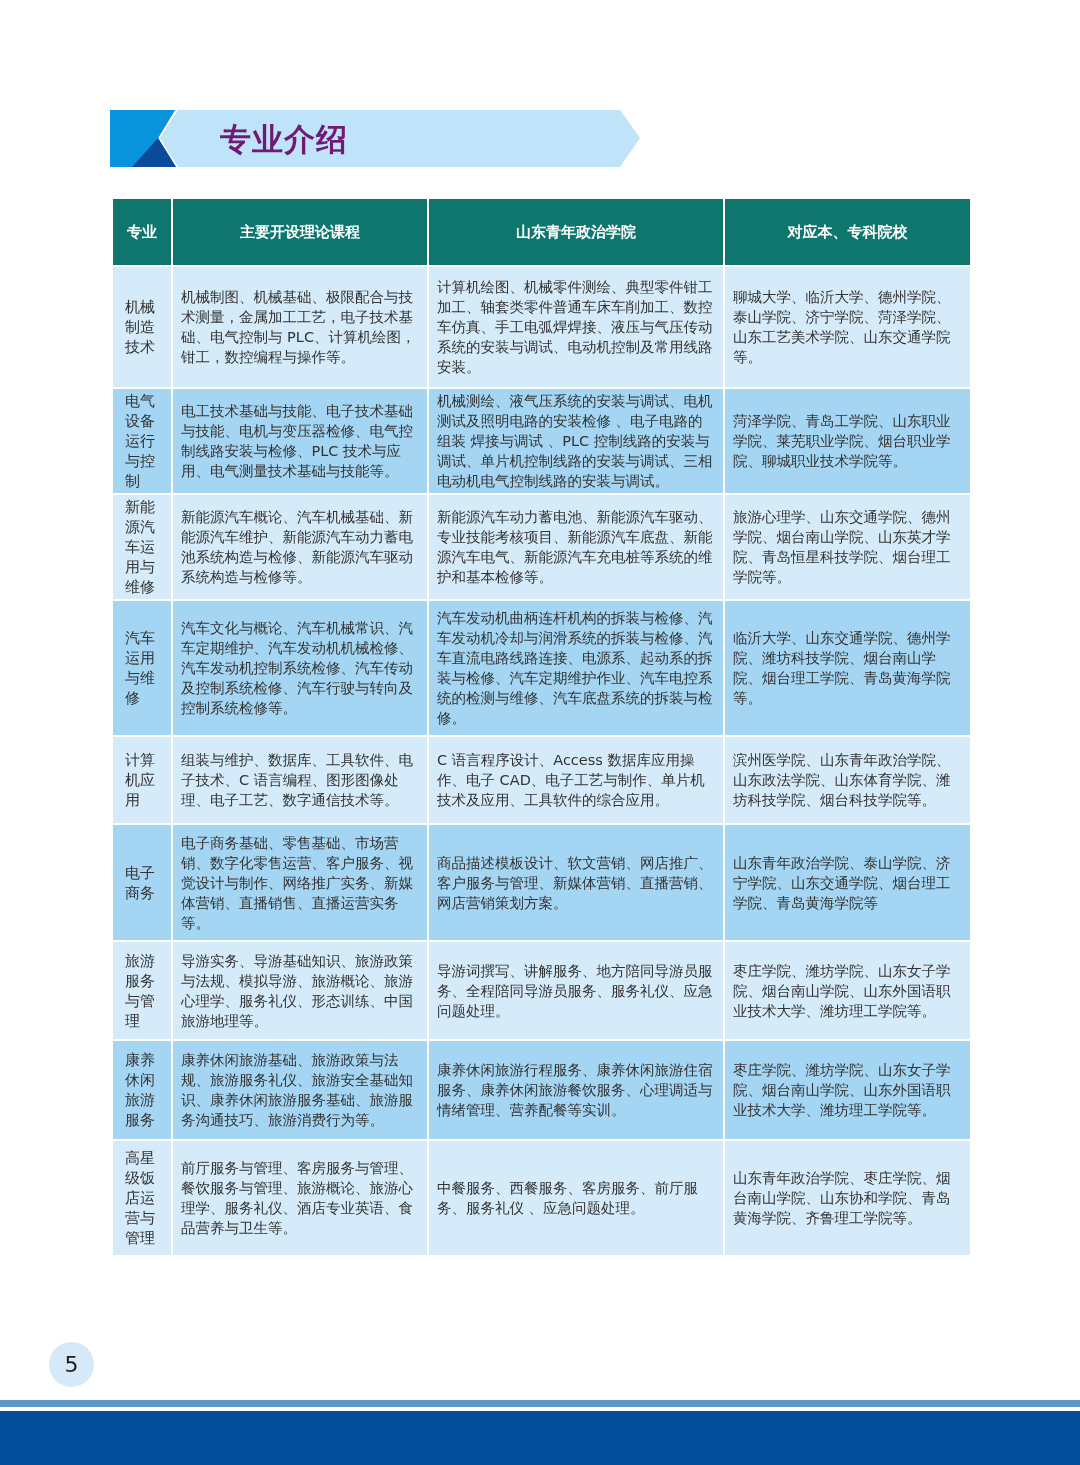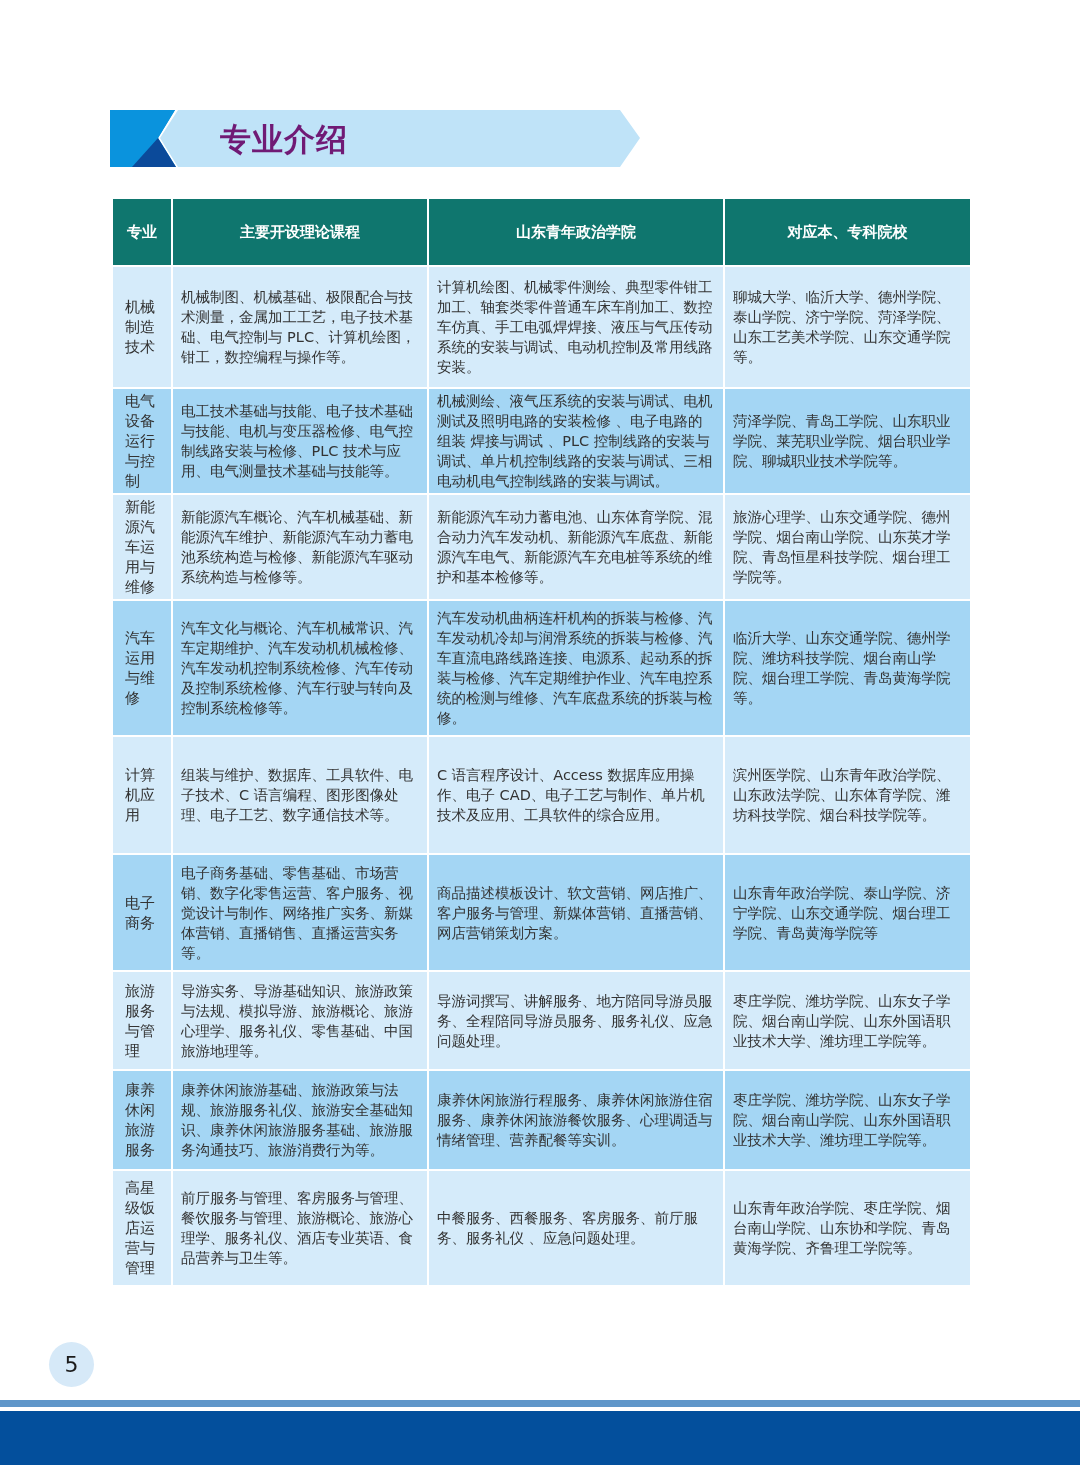--- a/index.html
+++ b/index.html
@@ -85,44 +85,44 @@
     </tr>
     <tr class="even" style="height:96px">
       <td class="major"><span class="major-inner">电气设备运行与控制</span></td>
       <td>电工技术基础与技能、电子技术基础与技能、电机与变压器检修、电气控制线路安装与检修、PLC 技术与应用、电气测量技术基础与技能等。</td>
       <td>机械测绘、液气压系统的安装与调试、电机测试及照明电路的安装检修 、电子电路的组装 焊接与调试 、PLC 控制线路的安装与调试、单片机控制线路的安装与调试、三相电动机电气控制线路的安装与调试。</td>
       <td>菏泽学院、青岛工学院、山东职业学院、莱芜职业学院、烟台职业学院、聊城职业技术学院等。</td>
     </tr>
     <tr class="odd" style="height:104px">
       <td class="major"><span class="major-inner">新能源汽车运用与维修</span></td>
       <td>新能源汽车概论、汽车机械基础、新能源汽车维护、新能源汽车动力蓄电池系统构造与检修、新能源汽车驱动系统构造与检修等。</td>
-      <td>新能源汽车动力蓄电池、山东体育学院、混合动力汽车发动机、新能源汽车底盘、新能源汽车电气、新能源汽车充电桩等系统的维护和基本检修等。</td>
+      <td>新能源汽车动力蓄电池、新能源汽车驱动、专业技能考核项目、新能源汽车底盘、新能源汽车电气、新能源汽车充电桩等系统的维护和基本检修等。</td>
       <td>旅游心理学、山东交通学院、德州学院、烟台南山学院、山东英才学院、青岛恒星科技学院、烟台理工学院等。</td>
     </tr>
     <tr class="even" style="height:136px">
       <td class="major"><span class="major-inner">汽车运用与维修</span></td>
       <td>汽车文化与概论、汽车机械常识、汽车定期维护、汽车发动机机械检修、汽车发动机控制系统检修、汽车传动及控制系统检修、汽车行驶与转向及控制系统检修等。</td>
       <td>汽车发动机曲柄连杆机构的拆装与检修、汽车发动机冷却与润滑系统的拆装与检修、汽车直流电路线路连接、电源系、起动系的拆装与检修、汽车定期维护作业、汽车电控系统的检测与维修、汽车底盘系统的拆装与检修。</td>
       <td>临沂大学、山东交通学院、德州学院、潍坊科技学院、烟台南山学院、烟台理工学院、青岛黄海学院等。</td>
     </tr>
-    <tr class="odd" style="height:118px">
+    <tr class="odd" style="height:88px">
       <td class="major"><span class="major-inner">计算机应用</span></td>
       <td>组装与维护、数据库、工具软件、电子技术、C 语言编程、图形图像处理、电子工艺、数字通信技术等。</td>
       <td>C 语言程序设计、Access 数据库应用操作、电子 CAD、电子工艺与制作、单片机技术及应用、工具软件的综合应用。</td>
       <td>滨州医学院、山东青年政治学院、山东政法学院、山东体育学院、潍坊科技学院、烟台科技学院等。</td>
     </tr>
     <tr class="even" style="height:117px">
       <td class="major"><span class="major-inner">电子商务</span></td>
       <td>电子商务基础、零售基础、市场营销、数字化零售运营、客户服务、视觉设计与制作、网络推广实务、新媒体营销、直播销售、直播运营实务等。</td>
       <td>商品描述模板设计、软文营销、网店推广、客户服务与管理、新媒体营销、直播营销、网店营销策划方案。</td>
       <td>山东青年政治学院、泰山学院、济宁学院、山东交通学院、烟台理工学院、青岛黄海学院等</td>
     </tr>
     <tr class="odd" style="height:99px">
       <td class="major"><span class="major-inner">旅游服务与管理</span></td>
-      <td>导游实务、导游基础知识、旅游政策与法规、模拟导游、旅游概论、旅游心理学、服务礼仪、零售基础、中国旅游地理等。</td>
+      <td>导游实务、导游基础知识、旅游政策与法规、模拟导游、旅游概论、旅游心理学、服务礼仪、形态训练、中国旅游地理等。</td>
       <td>导游词撰写、讲解服务、地方陪同导游员服务、全程陪同导游员服务、服务礼仪、应急问题处理。</td>
       <td>枣庄学院、潍坊学院、山东女子学院、烟台南山学院、山东外国语职业技术大学、潍坊理工学院等。</td>
     </tr>
     <tr class="even" style="height:100px">
       <td class="major"><span class="major-inner">康养休闲旅游服务</span></td>
       <td>康养休闲旅游基础、旅游政策与法规、旅游服务礼仪、旅游安全基础知识、康养休闲旅游服务基础、旅游服务沟通技巧、旅游消费行为等。</td>
       <td>康养休闲旅游行程服务、康养休闲旅游住宿服务、康养休闲旅游餐饮服务、心理调适与情绪管理、营养配餐等实训。</td>
       <td>枣庄学院、潍坊学院、山东女子学院、烟台南山学院、山东外国语职业技术大学、潍坊理工学院等。</td>
     </tr>
     <tr class="odd" style="height:116px">

